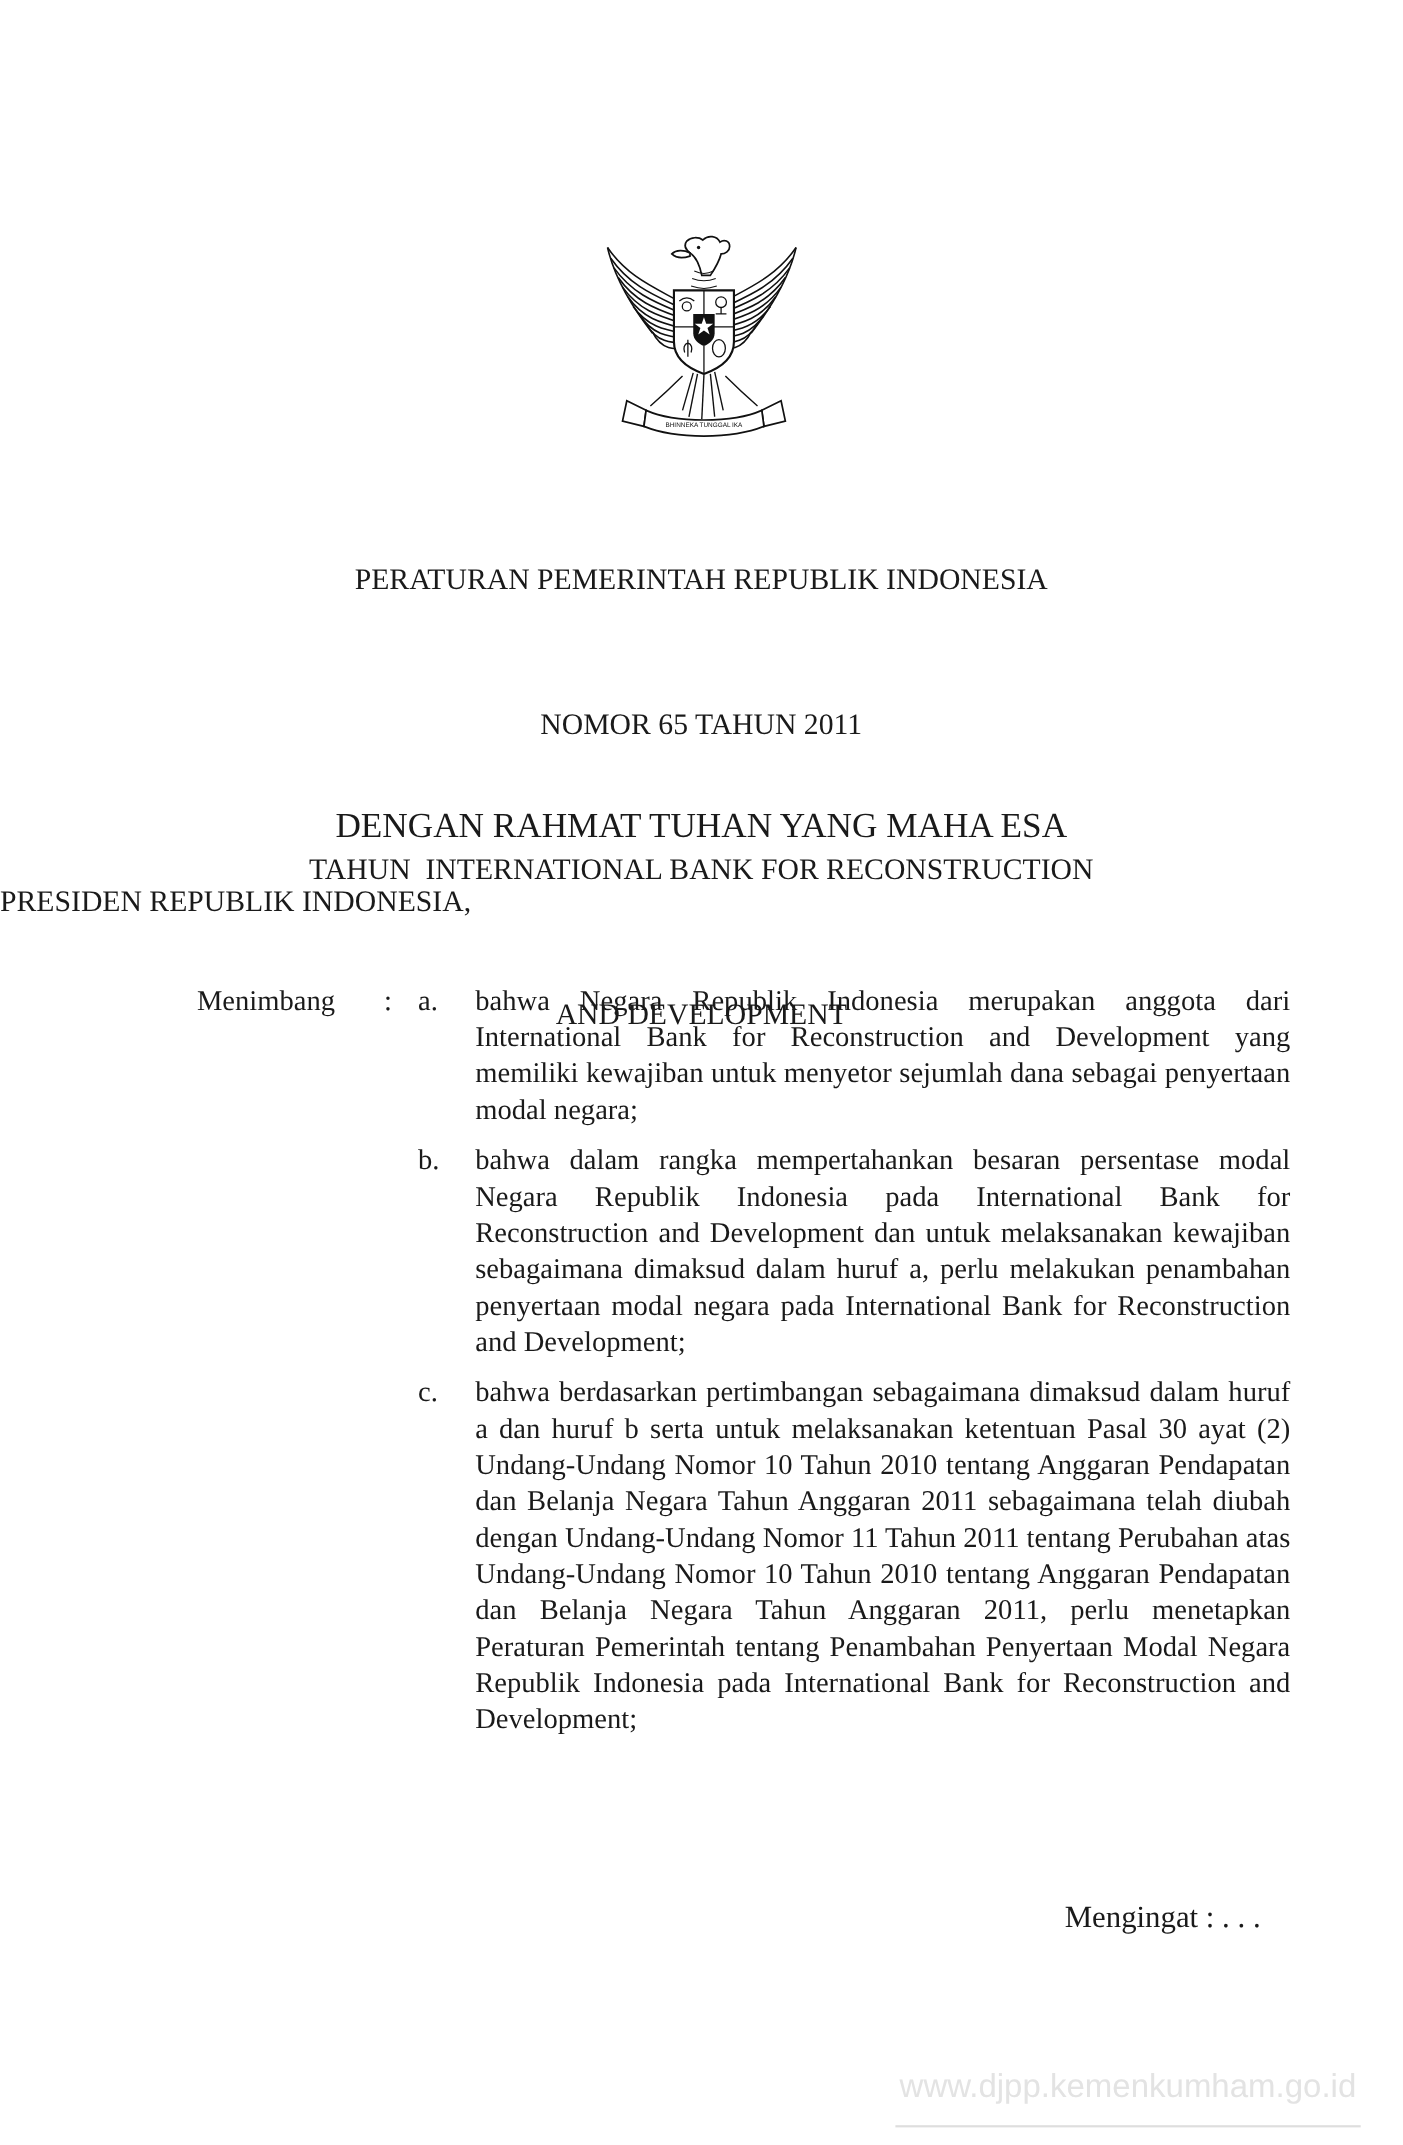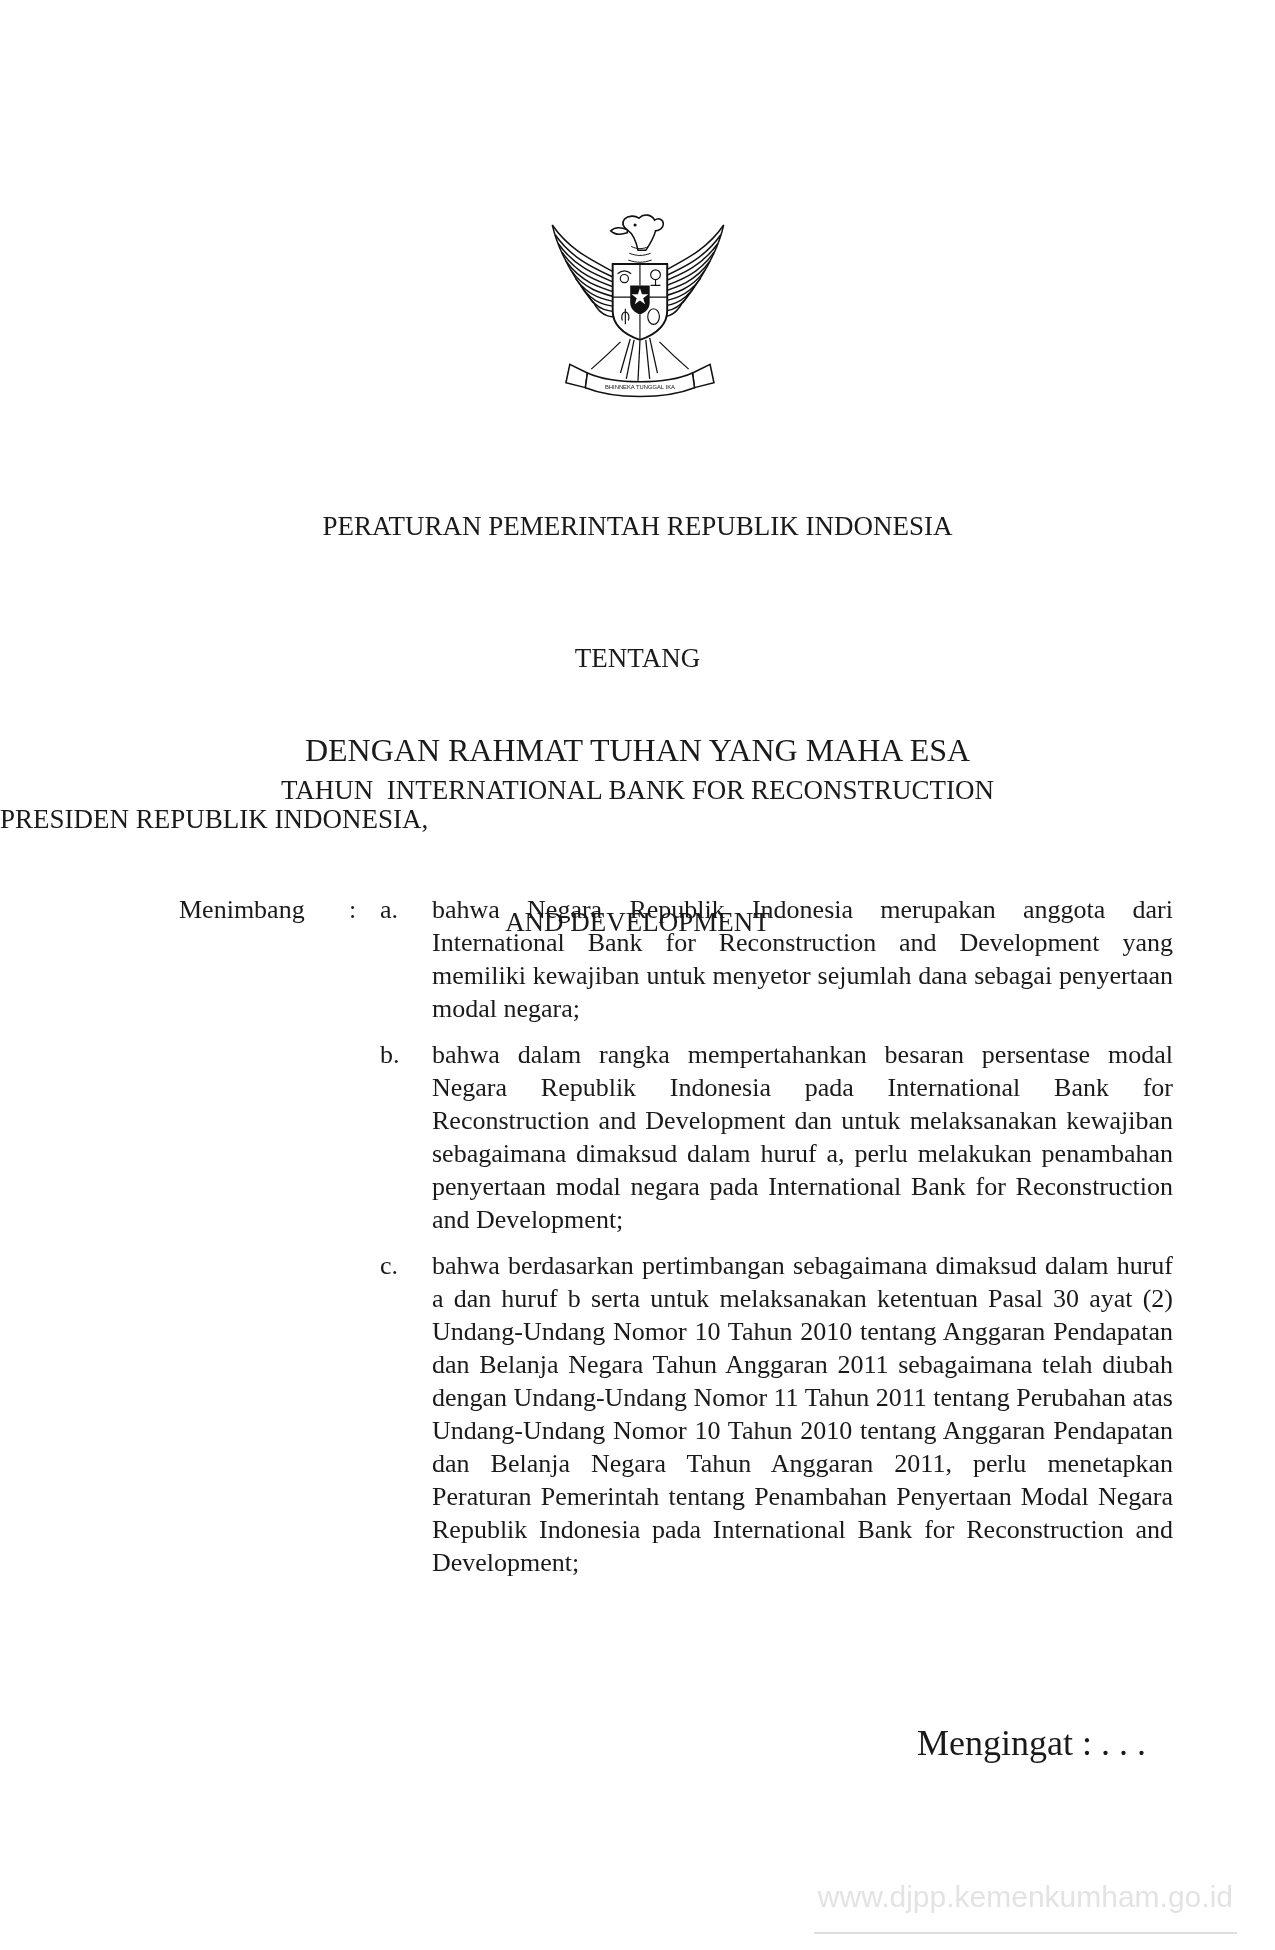--- a/index.html
+++ b/index.html
@@ -49,21 +49,21 @@
   .m-item:last-child{margin-bottom:0;}
   .m-marker{width:52px;flex:0 0 52px;}
   .m-text{
     width:741px;flex:0 0 741px;
     text-align:justify;text-justify:inter-word;
   }
 
   
   .catchword{
     position:absolute;top:1727px;right:129px;
-    font-size:36px;line-height:33px;
+    font-size:28px;line-height:33px;
     white-space:pre;
   }
 
   
   .watermark{
     position:absolute;top:1880px;right:38px;
     font-family:"Liberation Sans","DejaVu Sans",sans-serif;
     font-size:30px;line-height:34px;
     color:#e3e3e3;
     border-bottom:2px solid #dedede;
@@ -143,21 +143,21 @@
         <path d="M48,190 L30,181 L26,200 L46,205 Z"></path>
         <path d="M156,190 L174,181 L178,200 L158,205 Z"></path>
         <path d="M48,190 C75,202 129,202 156,190 L158,205 C128,217 76,217 46,205 Z"></path>
       </g>
       <text x="102" y="206" text-anchor="middle" font-size="6" font-family="Liberation Sans, sans-serif" fill="#111">BHINNEKA TUNGGAL IKA</text>
     </svg>
   </div>
 
   <div class="title-block">
     <div>PERATURAN PEMERINTAH REPUBLIK INDONESIA</div>
-    <div>TENTANG</div>
+    <div>NOMOR 65 TAHUN 2011</div>
     <div>TAHUN  INTERNATIONAL BANK FOR RECONSTRUCTION</div>
     <div>AND DEVELOPMENT</div>
   </div>
 
   <div class="invocation">DENGAN RAHMAT TUHAN YANG MAHA ESA</div>
   <div class="authority">PRESIDEN REPUBLIK INDONESIA,</div>
 
   <div class="menimbang">
     <div class="m-label">Menimbang</div>
     <div class="m-colon">:</div>

